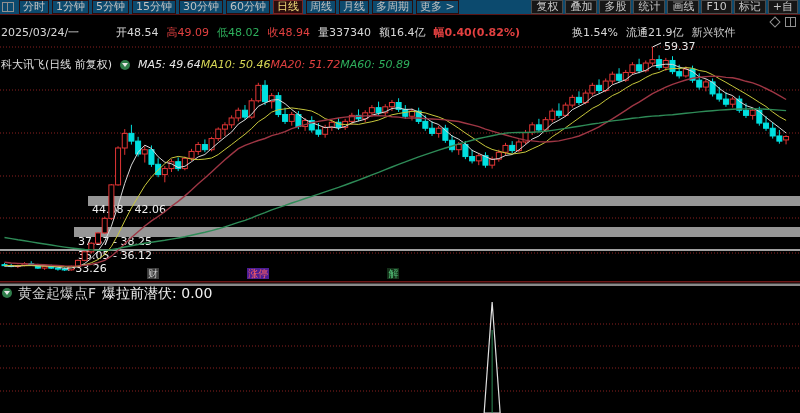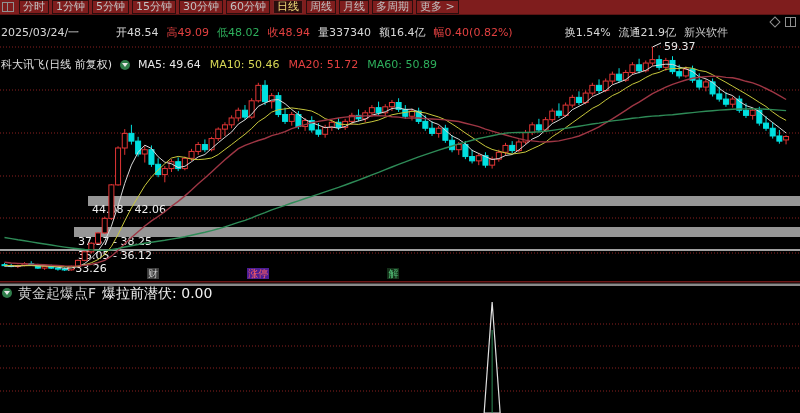--- a/index.html
+++ b/index.html
@@ -1,35 +1,35 @@
 <!DOCTYPE html>
 <html><head>
 <meta charset="utf-8">
 <style>
   html,body{margin:0;padding:0;background:#000;}
   body{width:800px;height:413px;position:relative;overflow:hidden;
        font-family:"DejaVu Sans","Liberation Sans",sans-serif;-webkit-font-smoothing:none;}
   .toolbar{position:absolute;top:0;left:0;right:0;height:14px;display:flex;align-items:center;
-           font-size:11px;line-height:12px;color:#c0c0c0;border-bottom:1px solid #5a1414;background:#7f1d1d;}
+           font-size:11px;line-height:12px;color:#c0c0c0;border-bottom:1px solid #5a1414;background:#0c4a6e;}
   .appicon{width:10px;height:8px;border:1px solid #909090;display:inline-flex;margin-left:2px;}
   .appicon i{width:4px;height:100%;border-right:1px solid #909090;}
   .tabs{display:flex;gap:3px;margin-left:5px;white-space:nowrap;}
   .tab{padding:0 3px;border:1px solid #2a0e0e;cursor:default;}
   .tab.active{background:#2a0d0d;border-color:#7a2424;color:#f0d878;}
   .rbtns{margin-left:auto;display:flex;gap:2px;margin-right:2px;white-space:nowrap;}
   .rbtn{padding:0 4px;border:1px solid #4a4a4a;background:#161616;color:#c8c8c8;}
   .inforow{position:absolute;left:1px;right:0;display:flex;align-items:center;gap:8px;
            font-size:11px;line-height:12px;color:#d8d8d8;white-space:nowrap;}
   .row1{top:15px;height:12px;margin-top:44px;}
   .row2{top:27px;height:12px;}
   .circ{width:10px;height:10px;border-radius:50%;background:#2f7d4a;display:inline-flex;
         align-items:center;justify-content:center;flex:0 0 auto;}
   .tri{width:0;height:0;border-left:3px solid transparent;border-right:3px solid transparent;
        border-top:4px solid #e8e8e8;}
-  .malegend{display:flex;gap:9px;}
+  .malegend{display:flex;font-style:italic;}
   .winicons{position:absolute;right:4px;top:17px;display:flex;gap:6px;align-items:center;}
   .diam{width:6px;height:6px;border:1px solid #909090;transform:rotate(45deg);}
   .splitw{width:9px;height:8px;border:1px solid #909090;display:inline-flex;}
   .splitw i{width:4px;height:100%;border-right:1px solid #909090;}
   #mainchart{position:absolute;top:38px;left:0;}
   #subchart{position:absolute;top:286px;left:0;}
   .mkr{position:absolute;font-size:10px;line-height:11px;padding:0 1px;letter-spacing:0;}
   .subheader{position:absolute;top:287px;left:2px;height:12px;display:flex;align-items:center;
              gap:6px;font-size:14px;line-height:12px;color:#d0d0d0;z-index:5;}
   .subheader .val{color:#f0f0f0;}
@@ -47,20 +47,30 @@
       <span class="tab">5分钟</span>
       <span class="tab">15分钟</span>
       <span class="tab">30分钟</span>
       <span class="tab">60分钟</span>
       <span class="tab active">日线</span>
       <span class="tab">周线</span>
       <span class="tab">月线</span>
       <span class="tab">多周期</span>
       <span class="tab">更多 &gt;</span>
     </div>
+  <div class="rbtns">
+      <span class="rbtn">复权</span>
+      <span class="rbtn">叠加</span>
+      <span class="rbtn">多股</span>
+      <span class="rbtn">统计</span>
+      <span class="rbtn">画线</span>
+      <span class="rbtn">F10</span>
+      <span class="rbtn">标记</span>
+      <span class="rbtn">+自</span>
+    </div>
 </div>
 
 <div class="inforow row1">
   <span style="color:#e0e0e0;">科大讯飞(日线 前复权)</span>
   <span class="circ">
       <i class="tri"></i>
     </span>
   <div class="malegend" id="malegend">
       <span style="color: rgb(232, 232, 232);">MA5: 49.64</span>
       <span style="color: rgb(216, 216, 85);">MA10: 50.46</span>
@@ -77,21 +87,21 @@
 </div>
 
 <div class="inforow row2" id="quoterow">
     <span style="color: rgb(216, 216, 216);">2025/03/24/一</span>
     <span style="color: rgb(216, 216, 216); margin-left: 29px;">开48.54</span>
     <span style="color: rgb(226, 64, 64);">高49.09</span>
     <span style="color: rgb(46, 175, 92);">低48.02</span>
     <span style="color: rgb(226, 64, 64);">收48.94</span>
     <span style="color: rgb(216, 216, 216);">量337340</span>
     <span style="color: rgb(216, 216, 216);">额16.4亿</span>
-    <span style="color: rgb(226, 64, 64);">幅0.40(0.82%)</span>
+    <span style="color: rgb(226, 64, 64); font-weight: bold;">幅0.40(0.82%)</span>
     <span style="color: rgb(216, 216, 216); margin-left: 44px;">换1.54%</span>
     <span style="color: rgb(216, 216, 216);">流通21.9亿</span>
     <span style="color: rgb(200, 200, 200);">新兴软件</span>
   </div>
 
 <svg id="mainchart" width="800" height="248">
     <g>
       <line x1="0" y1="9" x2="800" y2="9" stroke="#8b2020" stroke-width="1" stroke-dasharray="1,2"></line>
       <line x1="0" y1="52" x2="800" y2="52" stroke="#8b2020" stroke-width="1" stroke-dasharray="1,2"></line>
       <line x1="0" y1="95" x2="800" y2="95" stroke="#8b2020" stroke-width="1" stroke-dasharray="1,2"></line>

